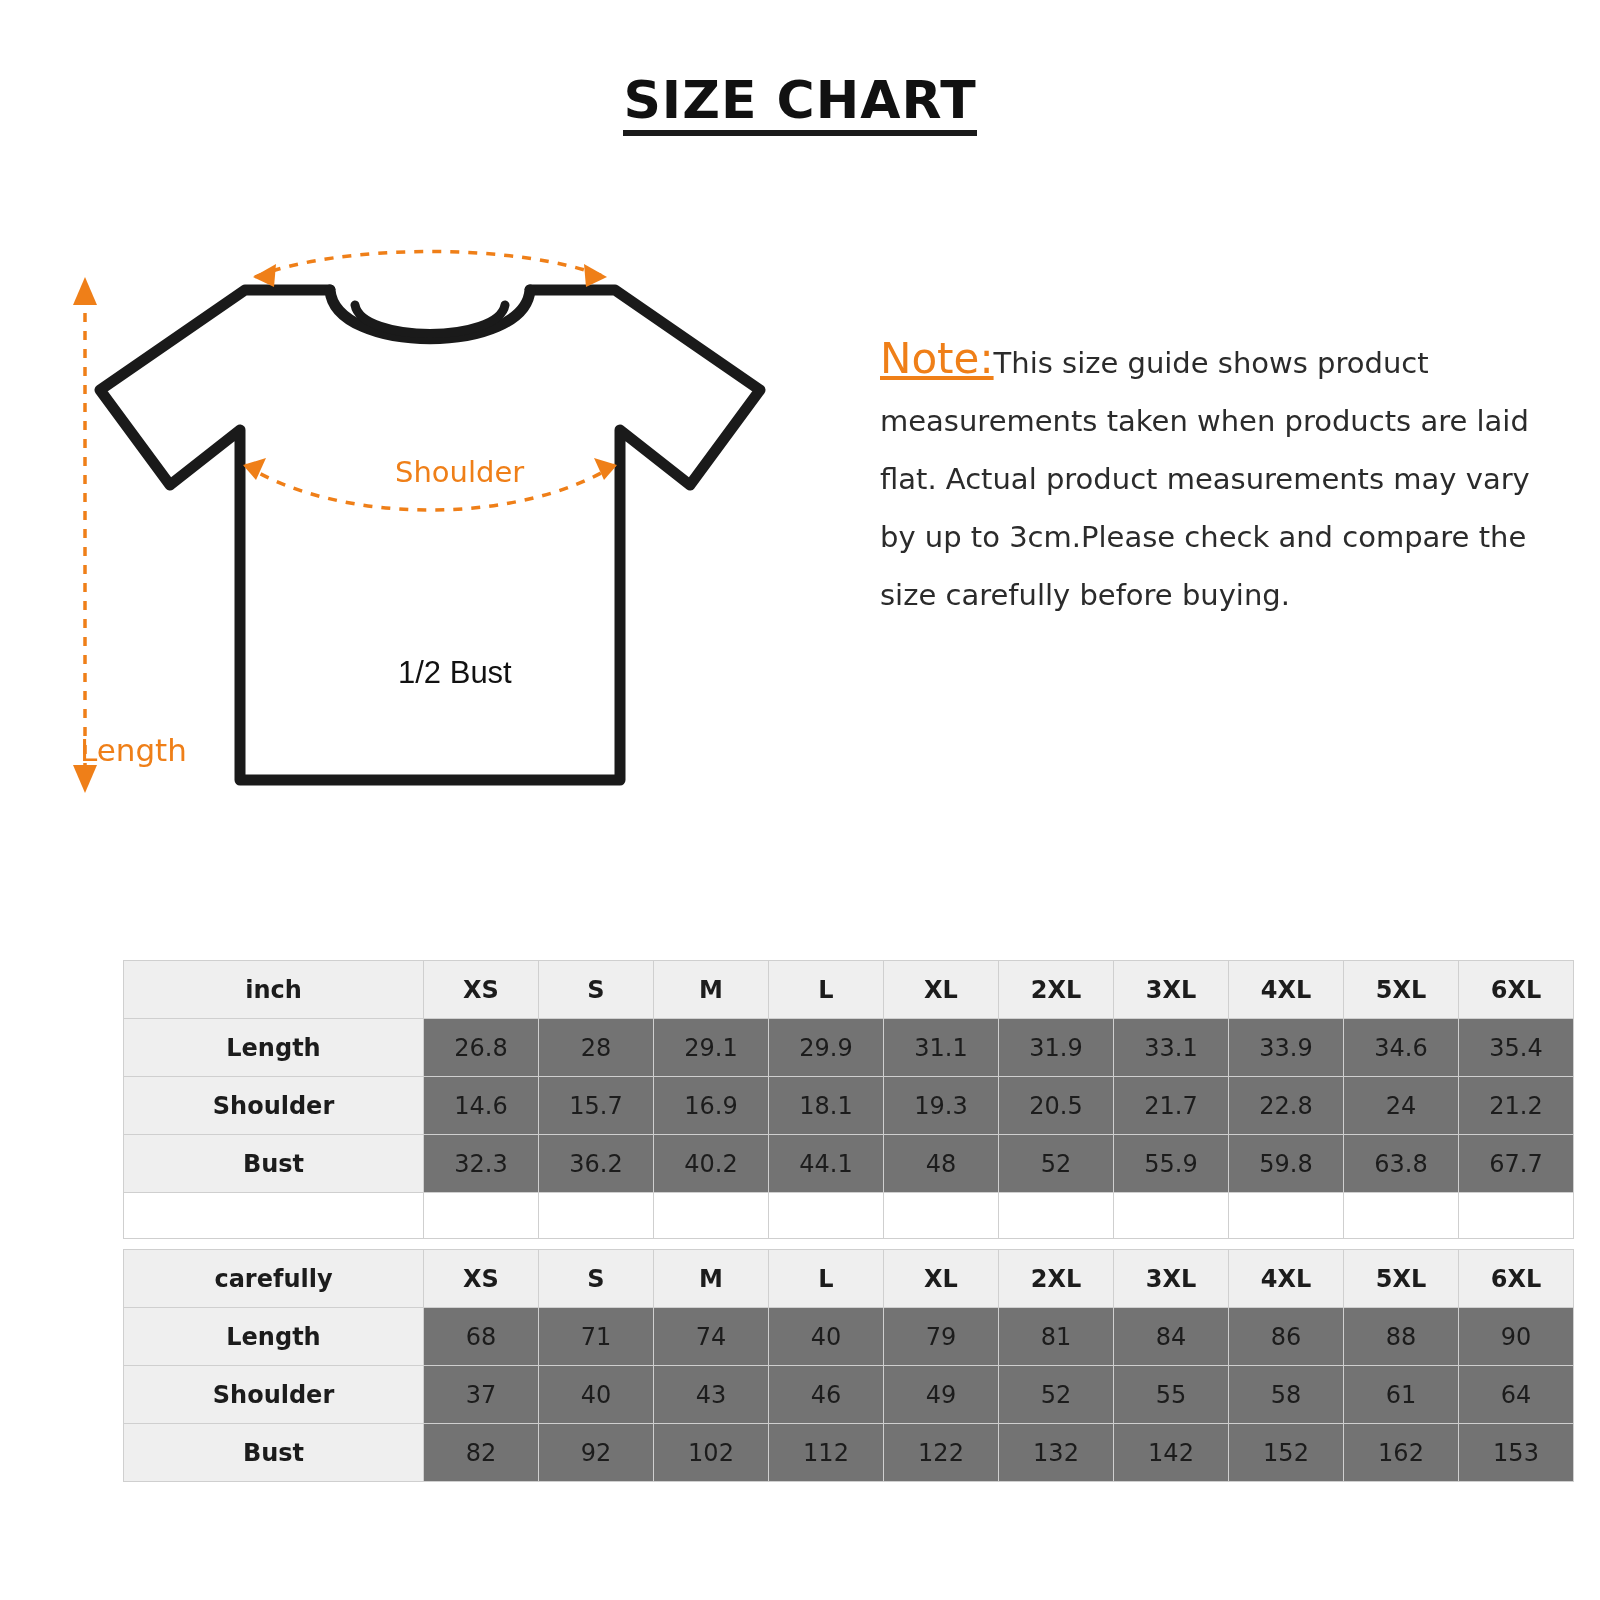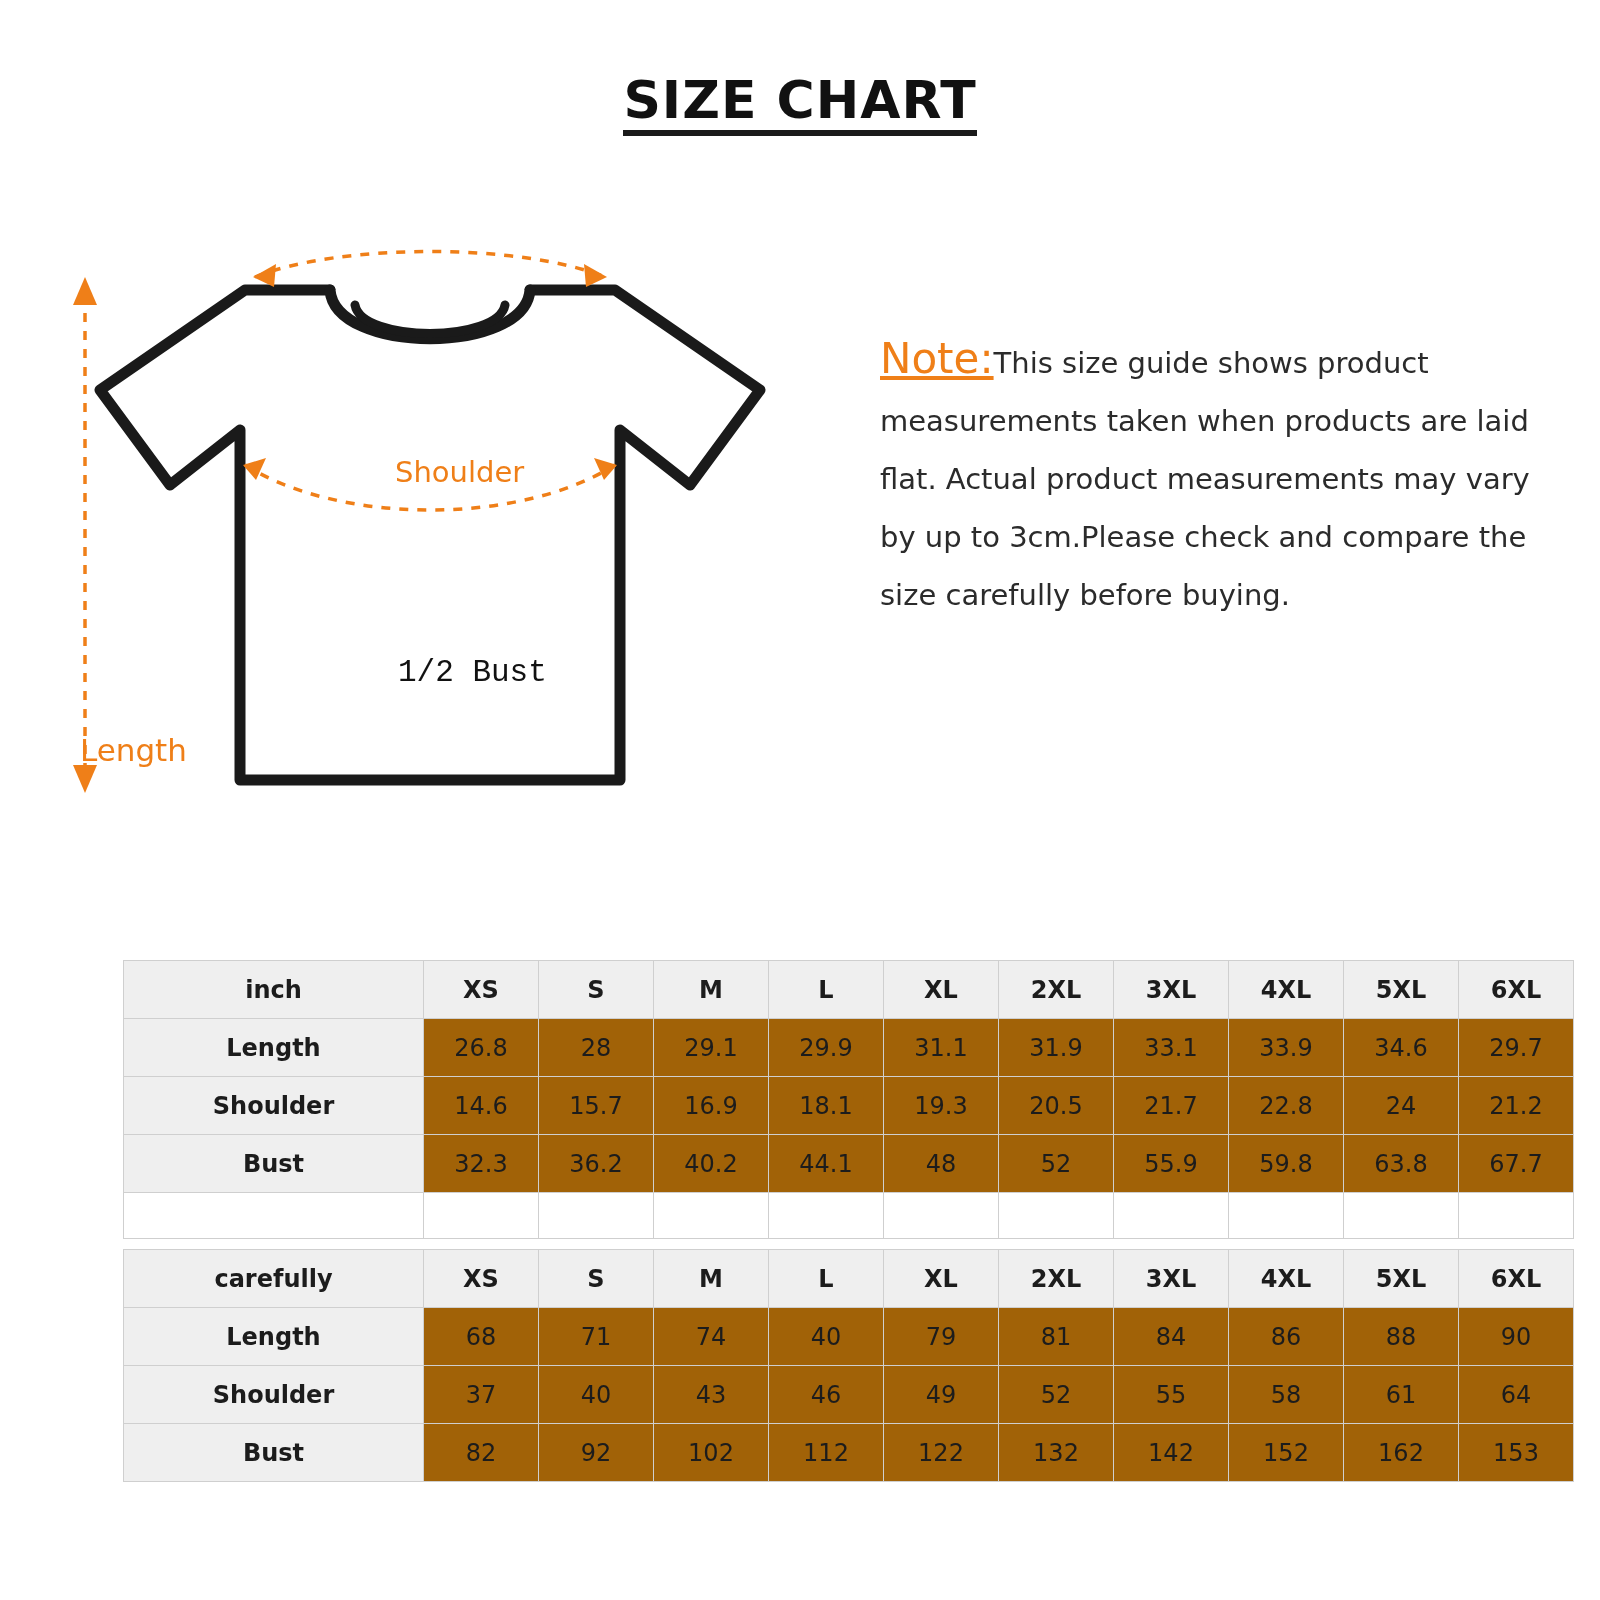--- a/index.html
+++ b/index.html
@@ -52,21 +52,21 @@
     font-size: 29px;
     color: #ef7f18;
     font-family: "DejaVu Sans", sans-serif;
   }
   .label-bust {
     position: absolute;
     left: 358px;
     top: 440px;
     font-size: 31px;
     color: #111;
-    font-family: Liberation Mono, monospace;
+    font-family: Liberation Sans, sans-serif;
   }
   .label-length {
     position: absolute;
     left: 40px;
     top: 517px;
     font-size: 31px;
     color: #ef7f18;
     font-family: "DejaVu Sans", sans-serif;
   }
 
@@ -115,21 +115,21 @@
     font-family: "DejaVu Sans", sans-serif;
     padding: 0;
   }
   col.head-col { width: 300px; }
   col.size-col { width: 115px; }
 
   thead td, .rowhead {
     background: #efefef;
   }
   tbody td.val {
-    background: #a16207;
+    background: #737373;
     font-weight: 400;
   }
   .spacer-row td {
     border: 1px solid #cfcfcf;
     height: 46px;
     background: #ffffff;
   }
   .gap { height: 10px; }
 </style>
 </head>
@@ -214,21 +214,21 @@
         <td class="rowhead">Length</td>
         <td class="val">26.8</td>
         <td class="val">28</td>
         <td class="val">29.1</td>
         <td class="val">29.9</td>
         <td class="val">31.1</td>
         <td class="val">31.9</td>
         <td class="val">33.1</td>
         <td class="val">33.9</td>
         <td class="val">34.6</td>
-        <td class="val">29.7</td>
+        <td class="val">35.4</td>
       </tr>
       <tr>
         <td class="rowhead">Shoulder</td>
         <td class="val">14.6</td>
         <td class="val">15.7</td>
         <td class="val">16.9</td>
         <td class="val">18.1</td>
         <td class="val">19.3</td>
         <td class="val">20.5</td>
         <td class="val">21.7</td>

